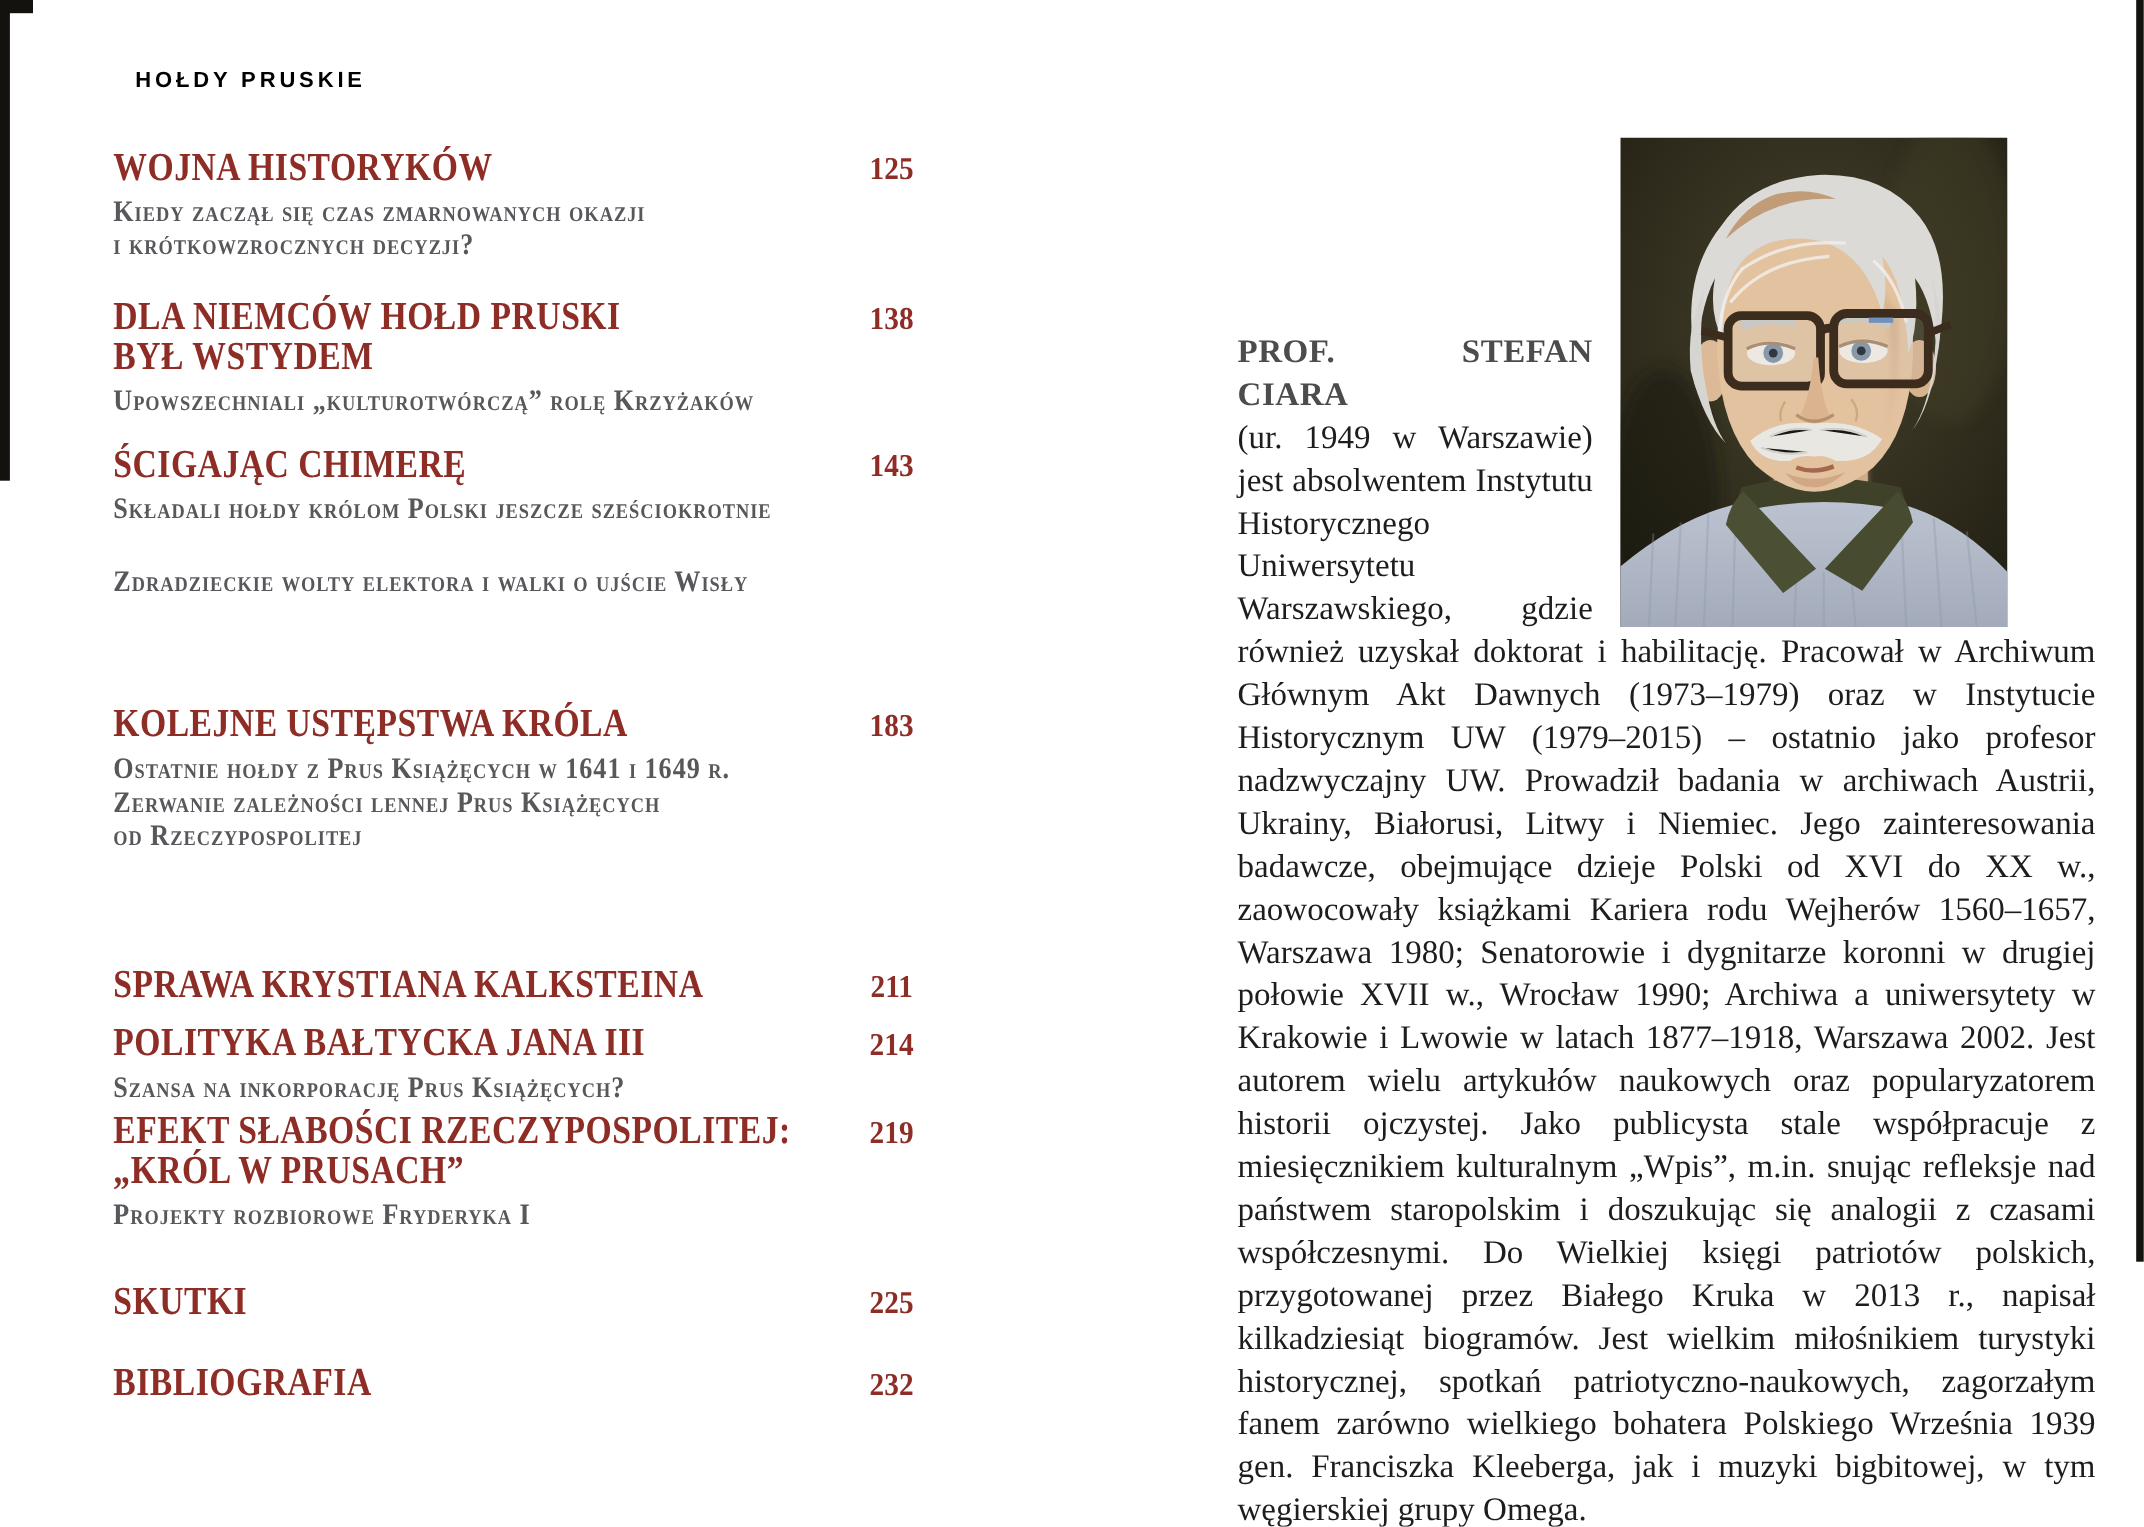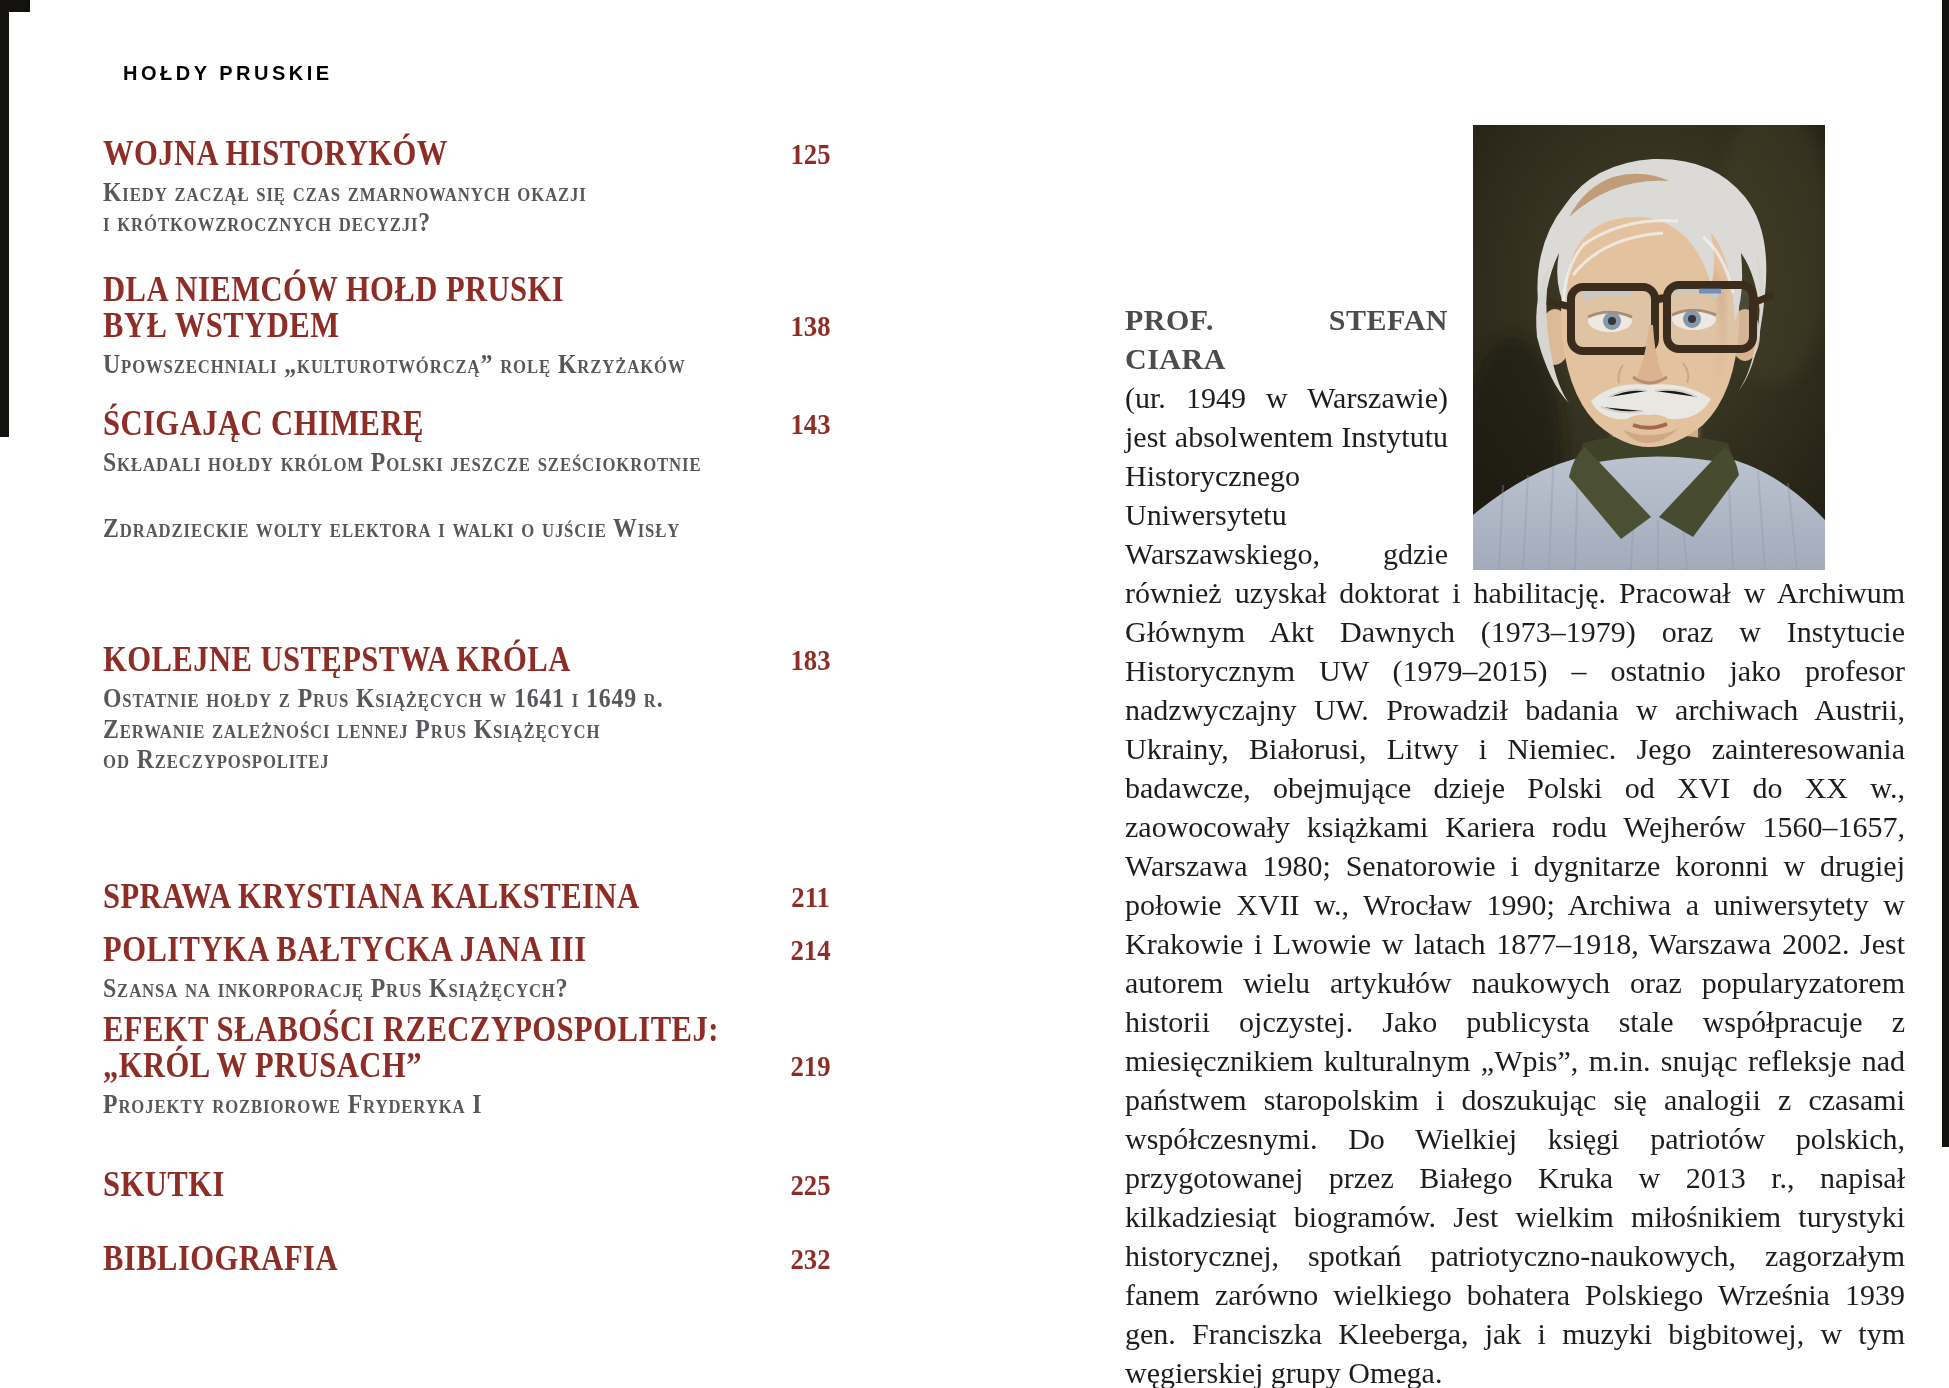--- a/index.html
+++ b/index.html
@@ -5,21 +5,21 @@
   html,body{margin:0;padding:0;background:#ffffff;}
   .sheet{position:relative;width:1949px;height:1388px;background:#ffffff;overflow:hidden;
          font-family:"Liberation Serif",serif;}
   
   .edge{position:absolute;background:#14120f;}
   
   .toc-pane{position:absolute;left:103px;top:0;width:727px;height:1388px;}
   .page-header{position:absolute;left:0;top:62px;font-family:"Liberation Sans",sans-serif;
                font-size:20px;font-weight:700;letter-spacing:3.5px;color:#000000;margin-left:20px;}
   .entry{position:absolute;left:0;width:727px;}
-  .erow{display:flex;justify-content:space-between;align-items:flex-end;}
+  .erow{display:flex;justify-content:space-between;}
   .etitles{flex:1 1 auto;min-width:0;}
   .etitle{font-weight:700;font-size:34px;line-height:36px;color:#8e2d26;letter-spacing:.5px;
           transform:scale(.9,1.06);transform-origin:left bottom;white-space:nowrap;}
   .epage{font-weight:700;font-size:29px;line-height:36px;color:#8e2d26;
          transform:scaleX(.92);transform-origin:right bottom;padding-left:12px;}
   .esub{font-weight:700;font-size:27px;line-height:30px;font-variant:small-caps;
         color:#57585b;letter-spacing:1px;transform:scaleX(.88);transform-origin:left top;
         white-space:nowrap;}
   .esub.first{margin-top:5px;}
   

